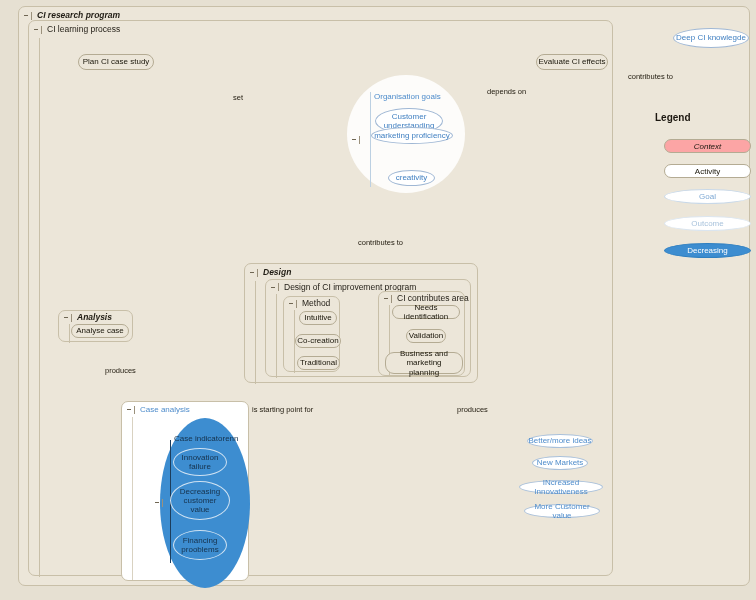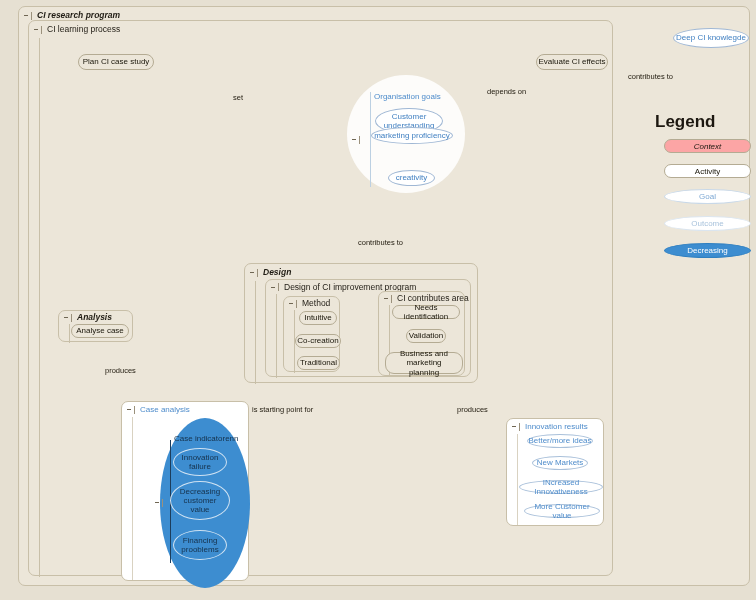--- a/index.html
+++ b/index.html
@@ -118,21 +118,21 @@
   .elabel{
     position:absolute;
     font-size:7.5px;
     color:#262014;
     white-space:nowrap;
   }
 
   
   .legend-title{
     position:absolute;
-    font-size:17px;font-weight:bold;color:#1c1710;
+    font-size:10px;font-weight:bold;color:#1c1710;
     white-space:nowrap;
   }
   .legend-item{
     position:absolute;
     display:flex;align-items:center;justify-content:center;
     font-size:8px;box-sizing:border-box;text-align:center;
   }
   .lg-context{border:1px solid #b4ab93;border-radius:9px;background:#fca5a5;color:#1d1910;font-style:italic;font-weight:normal;}
   .lg-activity{border:1px solid #b4ab93;border-radius:9px;background:#ffffff;color:#191509;}
   .lg-goal{border:1px solid #c8d8e8;border-radius:50%;background:#ffffff;color:#7fa9d4;}
@@ -310,30 +310,20 @@
   <div class="blue-label" style="left:174px;top:434px;">Case indicatorenn</div>
 
   <div class="node cond-sub" style="left:173px;top:448px;width:54px;height:28px;">Innovation
 failure</div>
   <div class="node cond-sub" style="left:170px;top:481px;width:60px;height:39px;">Decreasing
 customer
 value</div>
   <div class="node cond-sub" style="left:173px;top:530px;width:54px;height:30px;">Financing
 prooblems</div>
 
-  <div class="panel-white" style="left:506px;top:418px;width:98px;height:108px;">
-    <div class="frame-hdr">
-      <span class="collapser">
-          <span class="minus"></span>
-          <span class="bar"></span>
-        </span>
-      <span class="frame-title">Innovation results</span>
-    </div>
-    <div class="vrule" style="left:10px;top:15px;height:93px;background:#d9d2c1;"></div>
-  </div>
   <div class="node outcome" style="left:527px;top:434px;width:66px;height:14px;">Better/more ideas</div>
   <div class="node outcome" style="left:532px;top:456px;width:56px;height:14px;">New Markets</div>
   <div class="node outcome" style="left:519px;top:480px;width:84px;height:14px;">INcreased Innovativeness</div>
   <div class="node outcome" style="left:524px;top:504px;width:76px;height:14px;">More Customer value</div>
 
   <div class="elabel" style="left:233px;top:93px;">set</div>
   <div class="elabel" style="left:487px;top:87px;">depends on</div>
   <div class="elabel" style="left:628px;top:72px;">contributes to</div>
   <div class="elabel" style="left:358px;top:238px;">contributes to</div>
   <div class="elabel" style="left:105px;top:366px;">produces</div>

